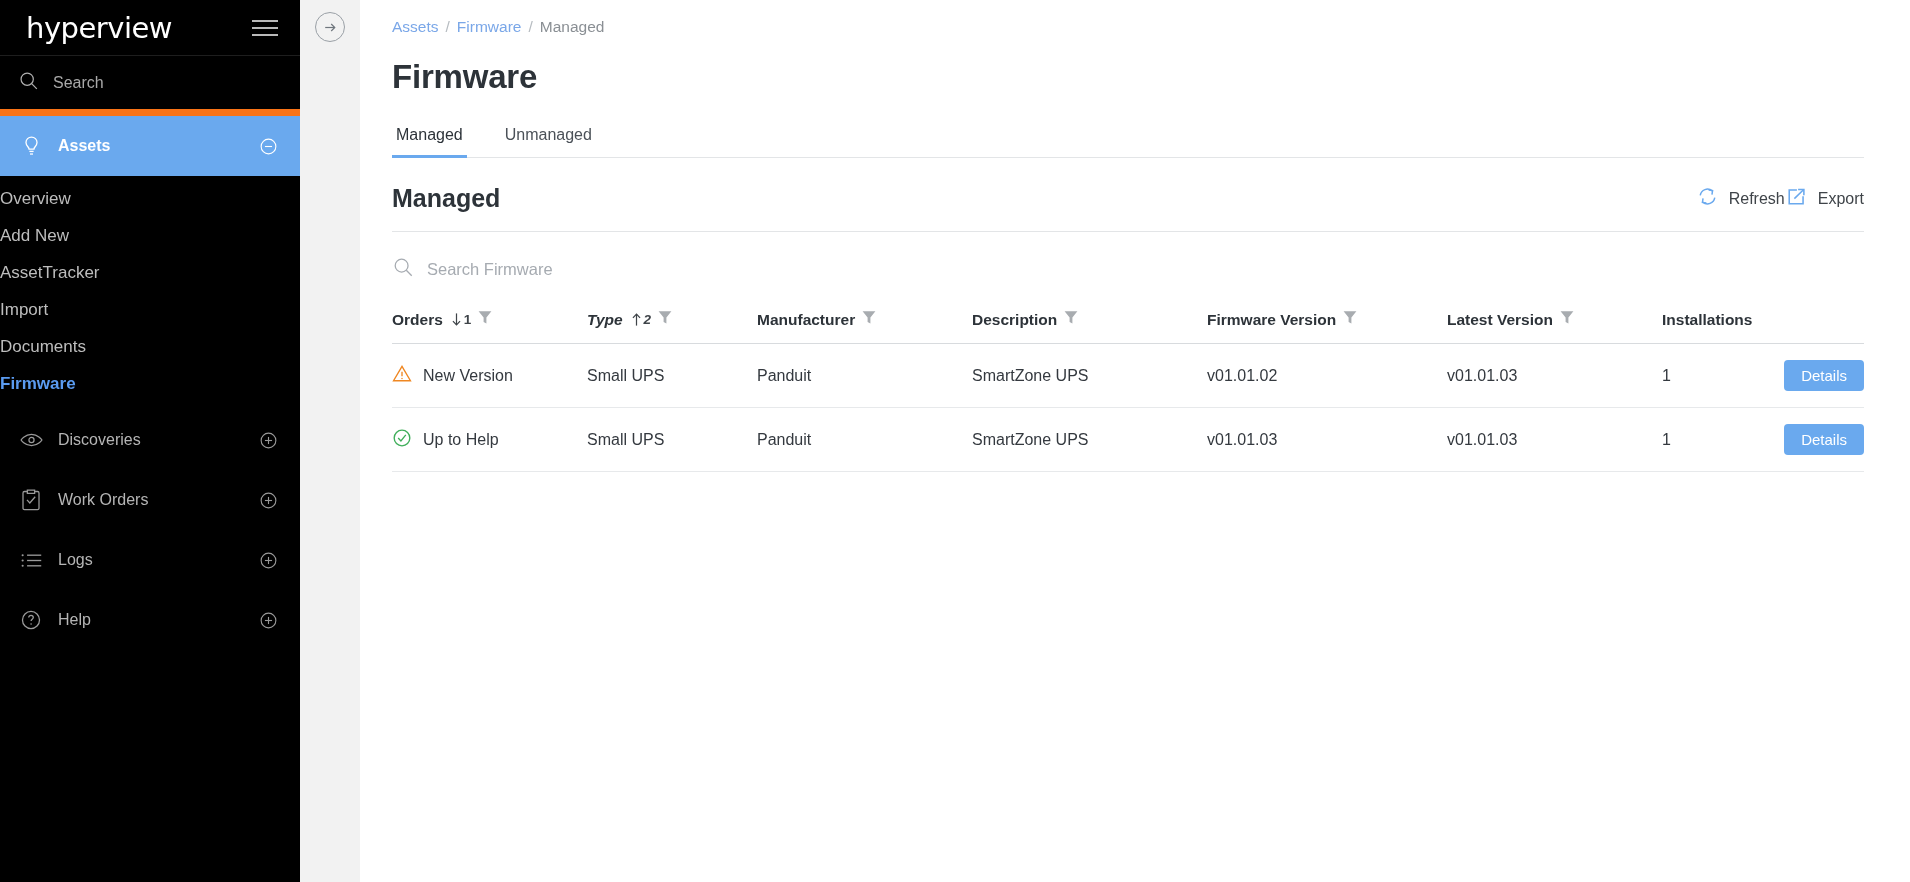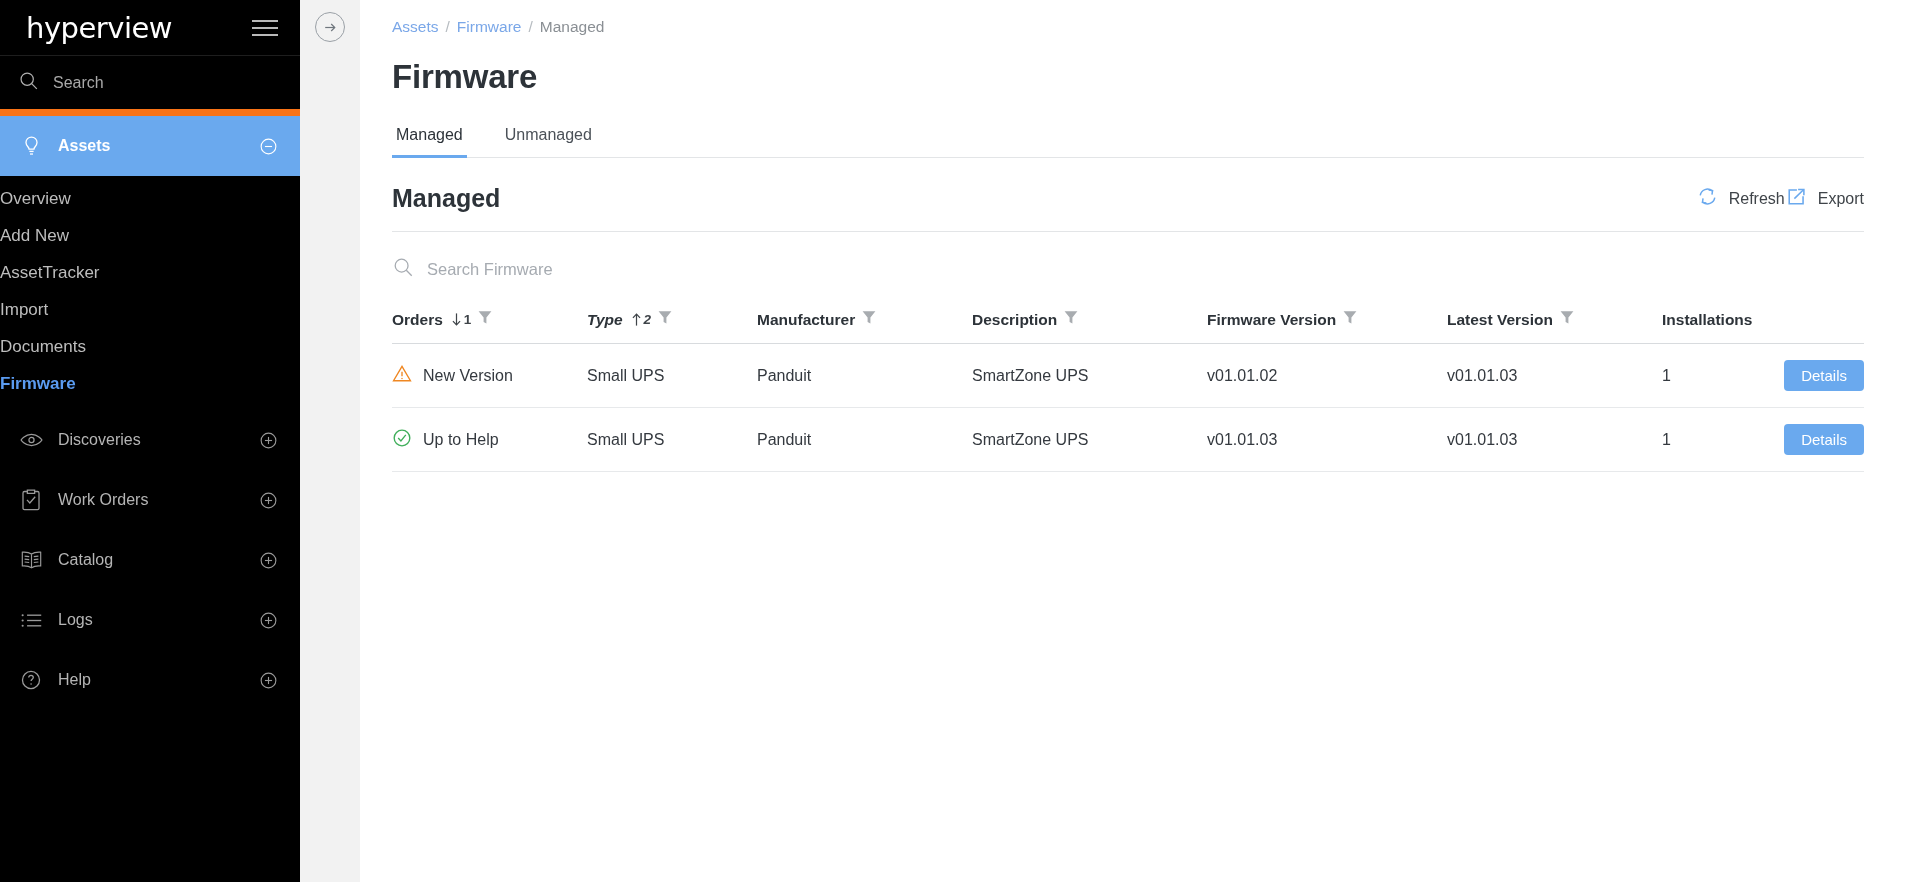--- a/index.html
+++ b/index.html
@@ -243,42 +243,20 @@
       <span class="nav-label">Work Orders</span>
       <span class="expander">
         <svg width="19" height="19" viewBox="0 0 24 24" fill="none" stroke="#9a9a9a" stroke-width="1.4">
           <circle cx="12" cy="12" r="9.3"></circle>
             <line x1="7.5" y1="12" x2="16.5" y2="12"></line>
             <line x1="12" y1="7.5" x2="12" y2="16.5"></line>
         </svg>
       </span>
     </div>
 
-    <div class="nav-item">
-      <span class="ico">
-        <svg width="23" height="21" viewBox="0 0 26 23" fill="none" stroke="#9a9a9a" stroke-width="1.3">
-          <path d="M13 4.2C10.4 2.4 6.6 1.8 2.6 2.1v15.6c4-.3 7.8.3 10.4 2.1 2.6-1.8 6.4-2.4 10.4-2.1V2.1c-4-.3-7.8.3-10.4 2.1z"></path>
-          <line x1="13" y1="4.4" x2="13" y2="19.6"></line>
-          <line x1="5.2" y1="6.6" x2="10.4" y2="7.2"></line>
-          <line x1="5.2" y1="9.9" x2="10.4" y2="10.5"></line>
-          <line x1="5.2" y1="13.2" x2="10.4" y2="13.8"></line>
-          <line x1="15.6" y1="7.2" x2="20.8" y2="6.6"></line>
-          <line x1="15.6" y1="10.5" x2="20.8" y2="9.9"></line>
-          <line x1="15.6" y1="13.8" x2="20.8" y2="13.2"></line>
-        </svg>
-      </span>
-      <span class="nav-label">Catalog</span>
-      <span class="expander">
-        <svg width="19" height="19" viewBox="0 0 24 24" fill="none" stroke="#9a9a9a" stroke-width="1.4">
-          <circle cx="12" cy="12" r="9.3"></circle>
-            <line x1="7.5" y1="12" x2="16.5" y2="12"></line>
-            <line x1="12" y1="7.5" x2="12" y2="16.5"></line>
-        </svg>
-      </span>
-    </div>
 
     <div class="nav-item">
       <span class="ico">
         <svg width="23" height="17" viewBox="0 0 26 18" fill="none" stroke="#9a9a9a" stroke-width="1.5">
           <circle cx="3" cy="3" r="1.2" fill="#9a9a9a" stroke="none"></circle>
           <circle cx="3" cy="9" r="1.2" fill="#9a9a9a" stroke="none"></circle>
           <circle cx="3" cy="15" r="1.2" fill="#9a9a9a" stroke="none"></circle>
           <line x1="8" y1="3" x2="24" y2="3"></line>
           <line x1="8" y1="9" x2="24" y2="9"></line>
           <line x1="8" y1="15" x2="24" y2="15"></line>

